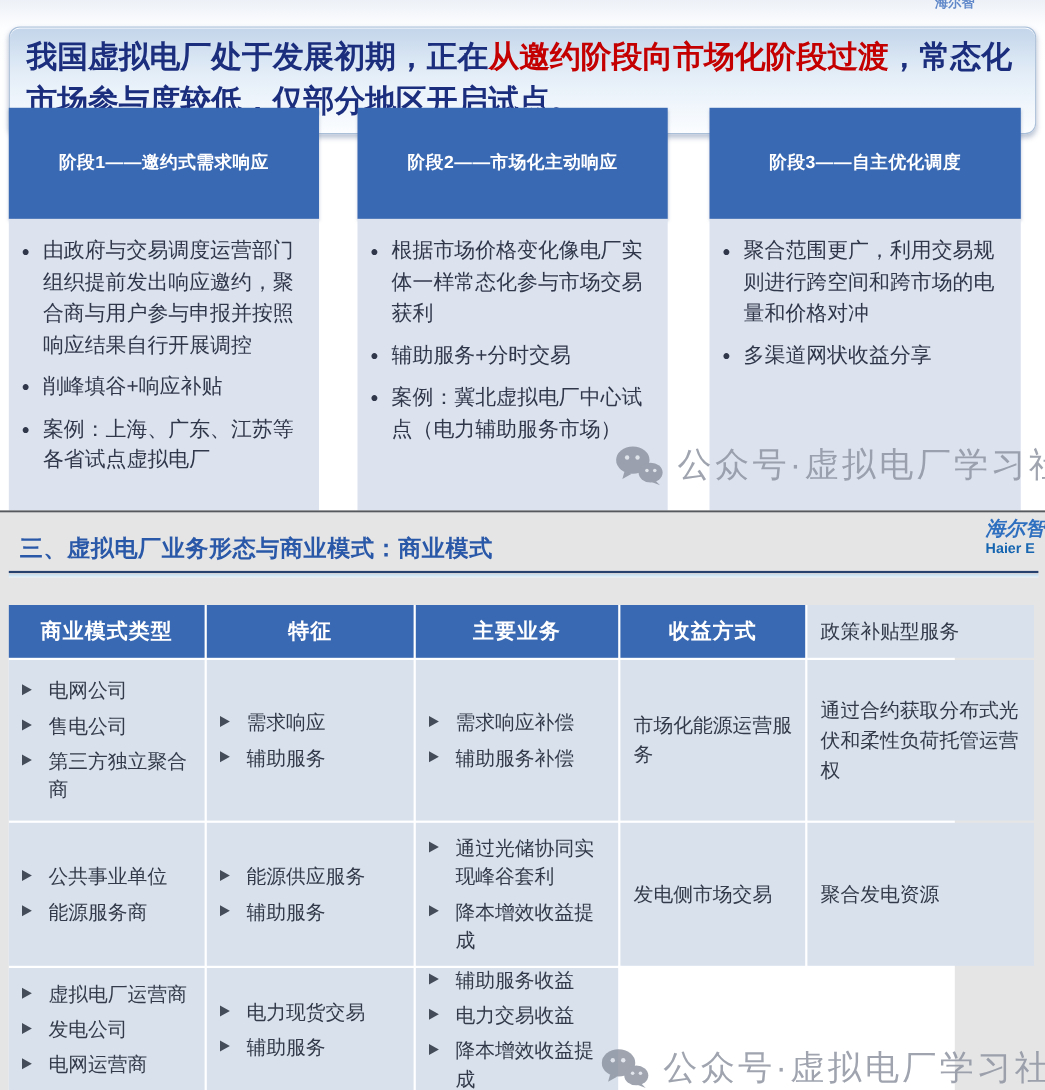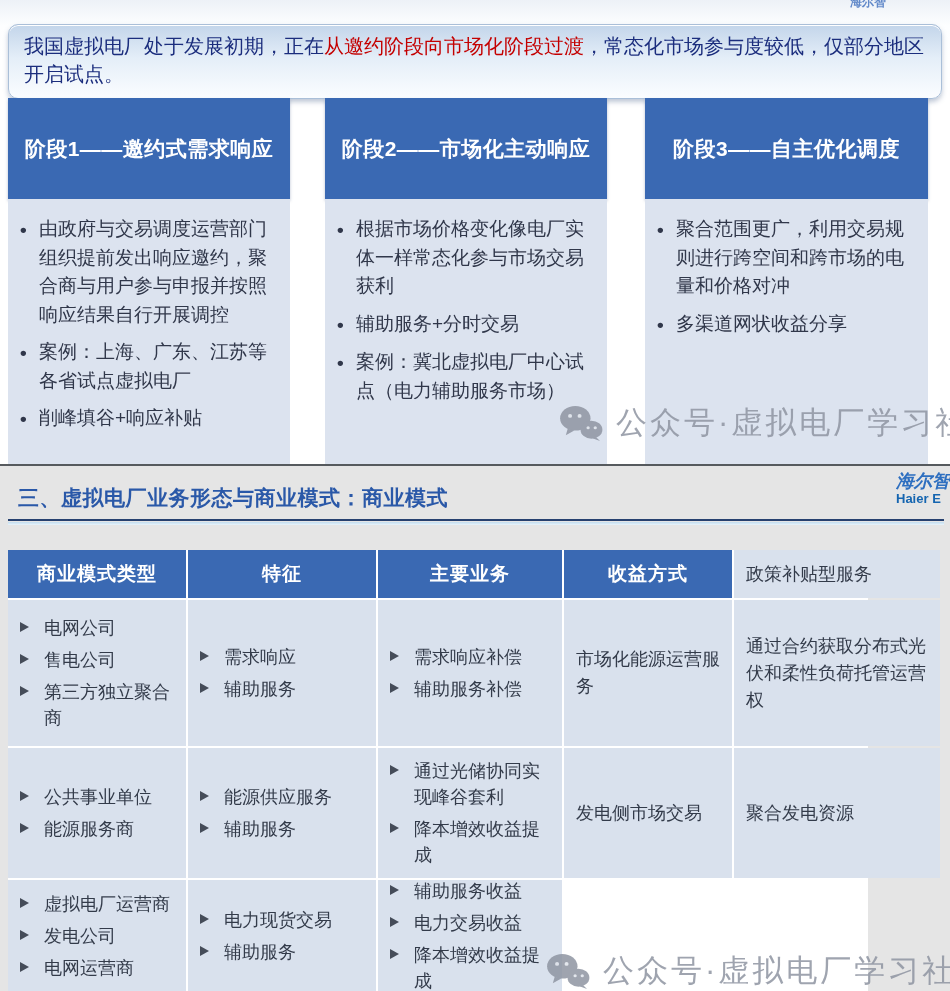--- a/index.html
+++ b/index.html
@@ -17,30 +17,30 @@
   .slide1{position:absolute; left:0; top:0; width:950px; height:464px;
     background:linear-gradient(180deg,#edf1f7 0,#fdfeff 26px,#ffffff 60px);}
   .top-fragment{position:absolute; right:4px; top:0; width:96px; height:9px; overflow:hidden;
     color:#3f6fbe; font-size:12px; font-weight:bold; opacity:.8;}
   .top-fragment .inner{display:block; margin-top:-6px; white-space:nowrap;}
   .banner{
     position:absolute; left:8px; top:24px; width:934px; min-height:64px;
     border-radius:10px; padding:7px 15px 9px 15px;
     background:linear-gradient(180deg,#c3d5ea 0%,#e4eef8 45%,#fbfdff 100%);
     border:1px solid #aabfd8; box-shadow:0 3px 5px rgba(110,130,165,.45), inset 0 1px 0 #fff;
-    font-size:20px; font-weight:normal; color:var(--banner_text); line-height:1.42;
+    font-size:28px; font-weight:bold; color:var(--banner_text); line-height:1.42;
   }
   .banner .hl{color:var(--highlight_red);}
   .stage{position:absolute; top:98px; height:366px;}
   .stage.c1{left:8px;   width:282px;}
   .stage.c2{left:325px; width:282px;border-radius:19px;}
   .stage.c3{left:645px; width:283px;}
   .stage-header{height:101px; background:var(--header_blue); color:#fff;
     display:flex; align-items:center; justify-content:center;
-    font-size:21px; font-weight:bold; letter-spacing:.5px;
+    font-size:16px; font-weight:bold; letter-spacing:.5px;
     box-shadow:0 2px 3px rgba(90,110,150,.4);}
   .stage-body{position:absolute; left:0; right:0; top:101px; bottom:0;
     background:var(--panel_bg); padding:16px 8px 4px 12px;
     font-size:19px; color:#30374a;}
   .stage-body .li{display:flex; margin-bottom:9px; line-height:1.5;}
   .stage-body .marker{flex:none; width:19px; padding-top:1px;}
   .stage-body .marker::before{content:"•"; font-weight:bold;}
   .divider{position:absolute; left:0; top:464px; width:950px; height:2px; background:#565a5e;}
   
   .watermark{position:absolute; display:flex; align-items:center; gap:12px;
@@ -86,25 +86,25 @@
 
   <div class="stage c1">
     <div class="stage-header">阶段1——邀约式需求响应</div>
     <div class="stage-body">
         <div class="li">
           <span class="marker"></span>
           <span class="txt">由政府与交易调度运营部门组织提前发出响应邀约，聚合商与用户参与申报并按照响应结果自行开展调控</span>
         </div>
         <div class="li">
           <span class="marker"></span>
+          <span class="txt">削峰填谷+响应补贴</span>
+        </div>
+        <div class="li">
+          <span class="marker"></span>
           <span class="txt">案例：上海、广东、江苏等各省试点虚拟电厂</span>
-        </div>
-        <div class="li">
-          <span class="marker"></span>
-          <span class="txt">削峰填谷+响应补贴</span>
         </div>
       </div>
   </div>
   <div class="stage c2">
     <div class="stage-header">阶段2——市场化主动响应</div>
     <div class="stage-body">
         <div class="li">
           <span class="marker"></span>
           <span class="txt">根据市场价格变化像电厂实体一样常态化参与市场交易获利</span>
         </div>

